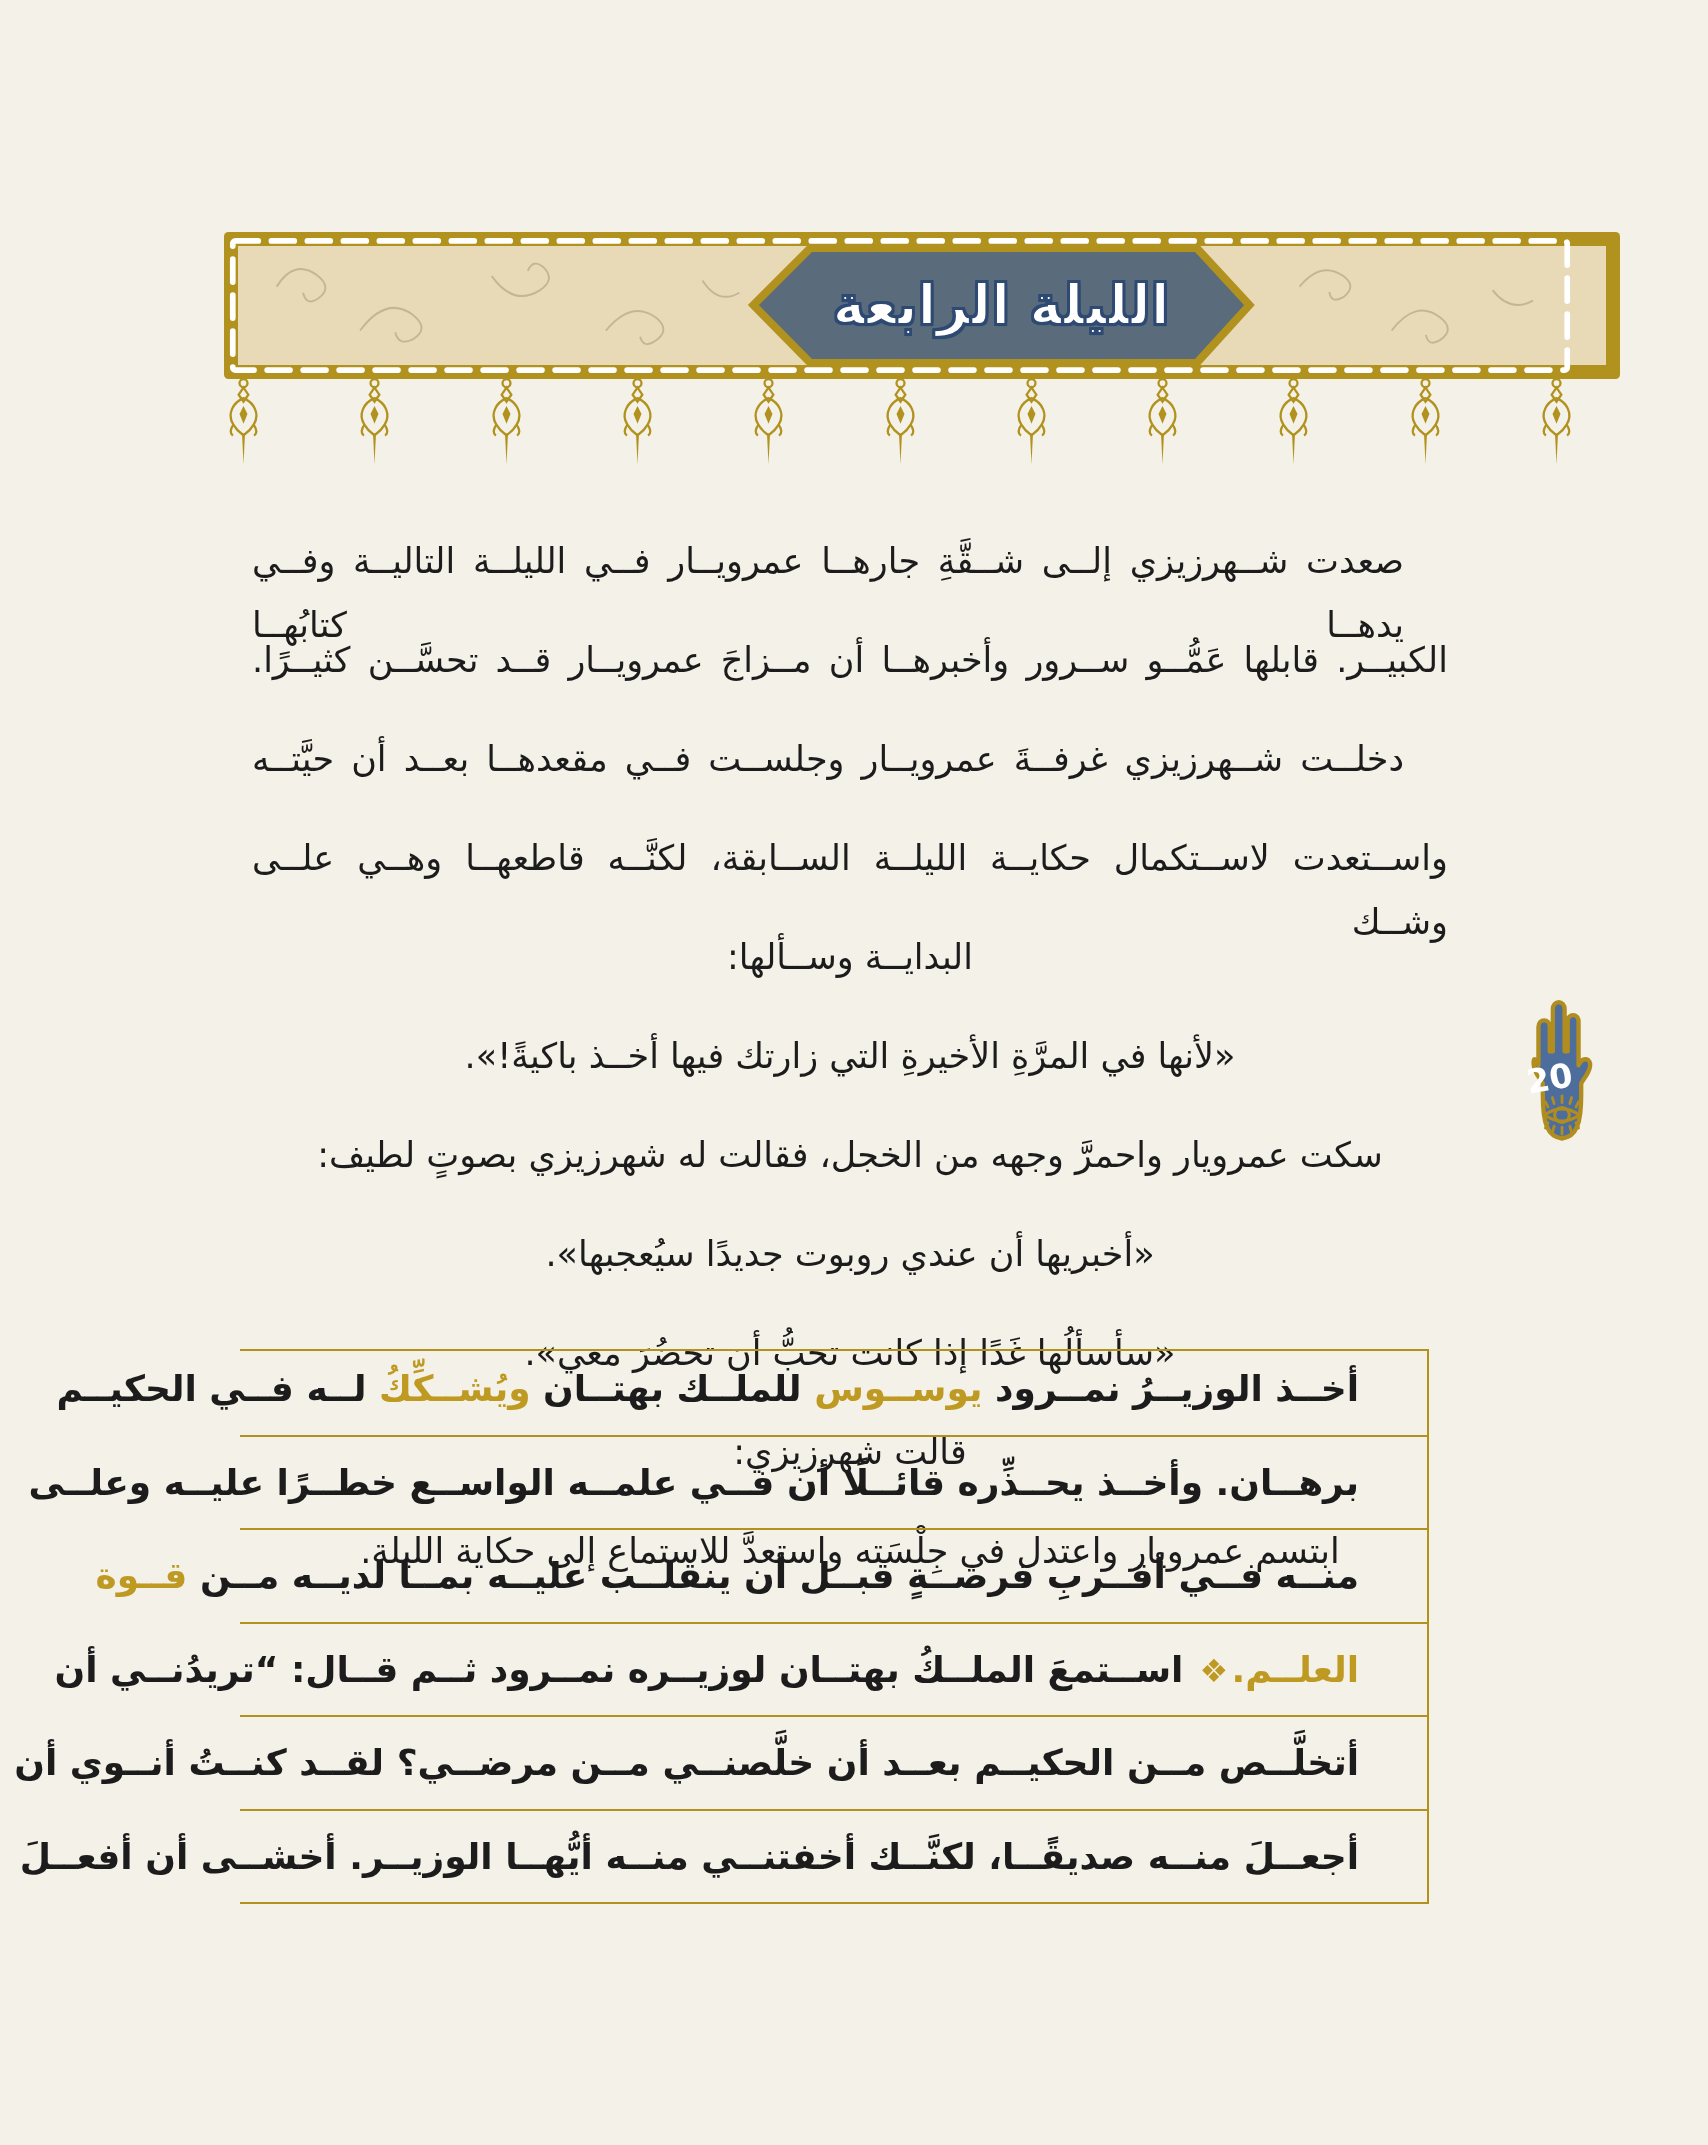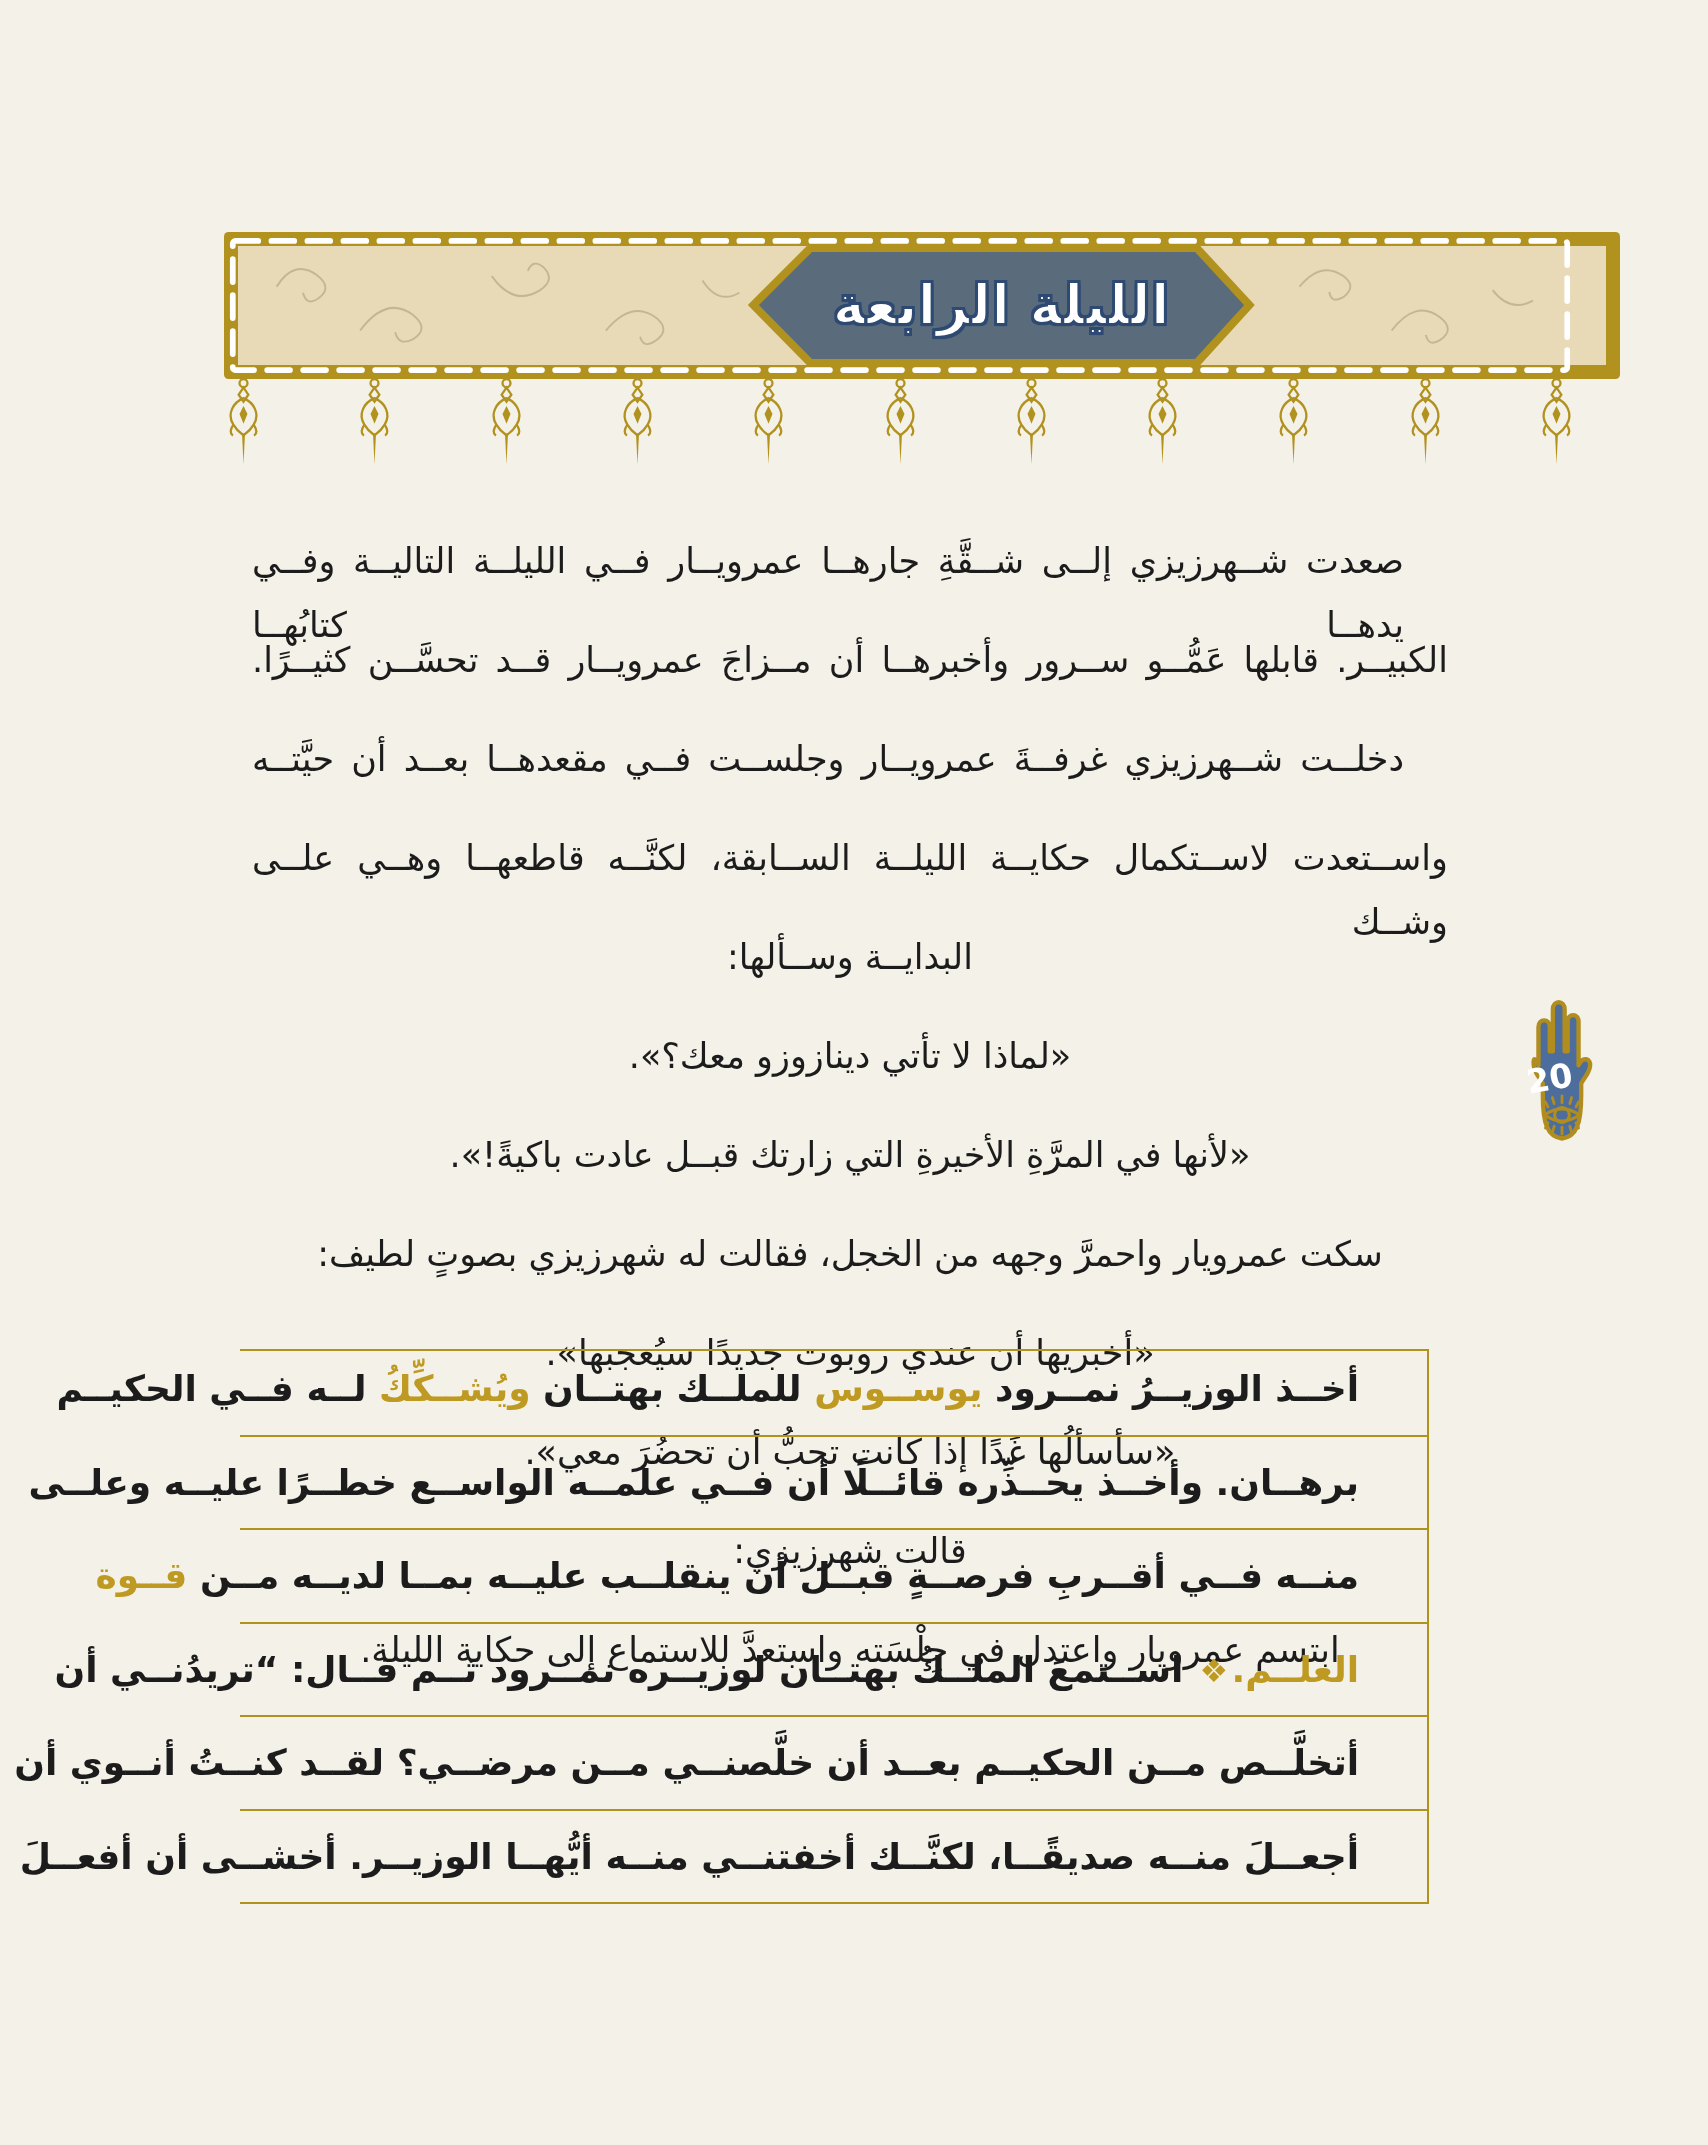--- a/index.html
+++ b/index.html
@@ -207,22 +207,21 @@
       <path d="M20.3 64 L22 99 L23.7 64 Z" fill="#b2921f"></path>
     </svg>
   </div>
 
   <main class="body-text">
     <p class="line just indent">صعدت شــهرزيزي إلــى شــقَّةِ جارهــا عمرويــار فــي الليلــة التاليــة وفــي يدهــا كتابُهــا</p>
     <p class="line just">الكبيــر. قابلها عَمُّــو ســرور وأخبرهــا أن مــزاجَ عمرويــار قــد تحسَّــن كثيــرًا.</p>
     <p class="line just indent">دخلــت شــهرزيزي غرفــةَ عمرويــار وجلســت فــي مقعدهــا بعــد أن حيَّتــه</p>
     <p class="line just">واســتعدت لاســتكمال حكايــة الليلــة الســابقة، لكنَّــه قاطعهــا وهــي علــى وشــك</p>
     <p class="line start">البدايــة وســألها:</p>
-    <p class="line start">«لماذا لا تأتي دينازوزو معك؟».</p>
-    <p class="line start">«لأنها في المرَّةِ الأخيرةِ التي زارتك قبــل عادت باكيةً!».</p>
+    <p class="line start">«لأنها في المرَّةِ الأخيرةِ التي زارتك فيها أخــذ باكيةً!».</p>
     <p class="line start">سكت عمرويار واحمرَّ وجهه من الخجل، فقالت له شهرزيزي بصوتٍ لطيف:</p>
     <p class="line start">«أخبريها أن عندي روبوت جديدًا سيُعجبها».</p>
     <p class="line start">«سأسألُها غَدًا إذا كانت تحبُّ أن تحضُرَ معي».</p>
     <p class="line start">قالت شهرزيزي:</p>
     <p class="line start">ابتسم عمرويار واعتدل في جِلْسَته واستعدَّ للاستماع إلى حكاية الليلة.</p>
   </main>
 
   <aside class="page-badge">
     <svg width="68" height="151" viewBox="0 0 78 172" aria-hidden="true">
       <path d="M12 80 L12 36 C12 26 25 26 25 36 L25 64 L28.5 64 L28.5 16 C28.5 5 42 5 42 16 L42 64 L45.5 64 L45.5 30 C45.5 20 58 20 58 30 L58 80

